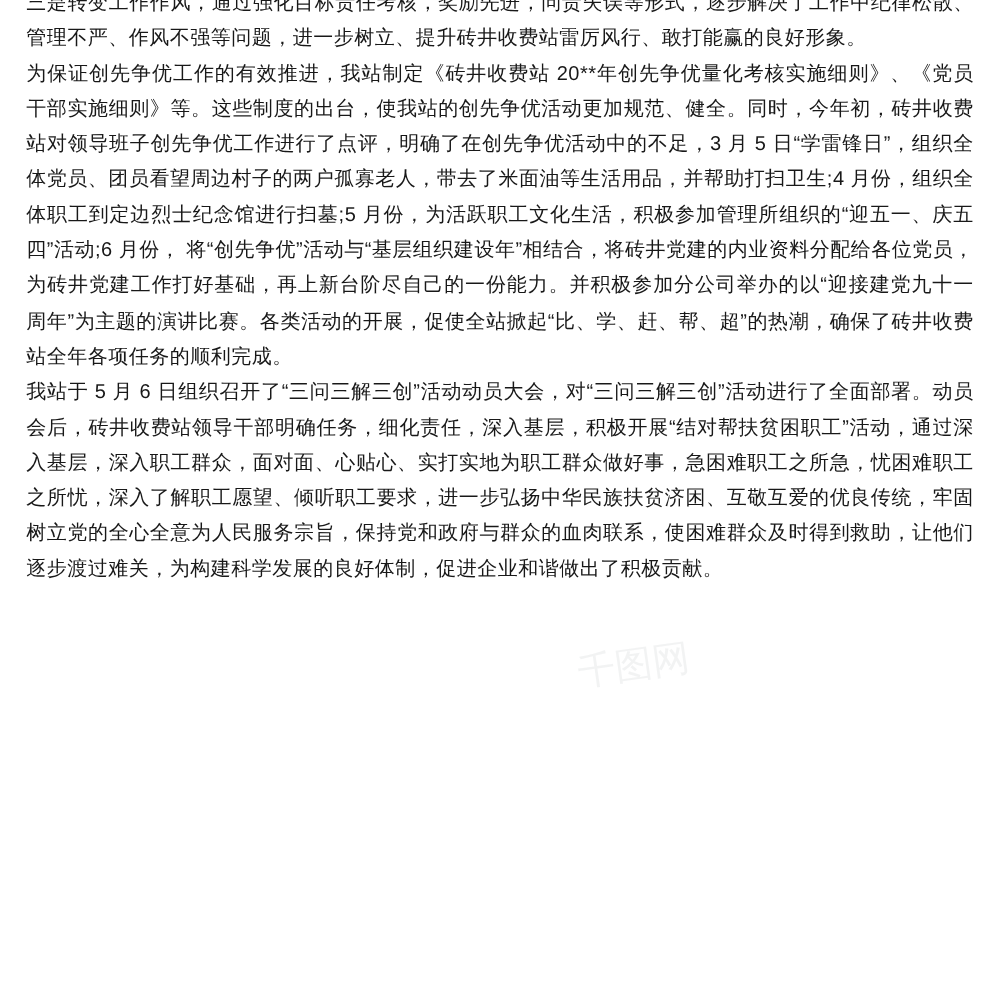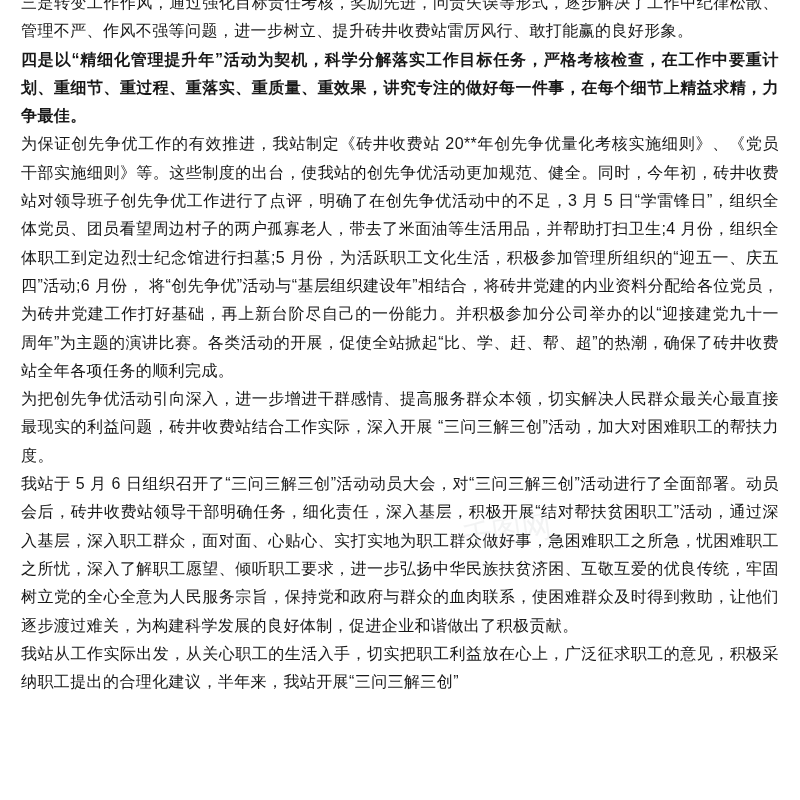--- a/index.html
+++ b/index.html
@@ -53,25 +53,22 @@
 </head>
 <body>
 
 <div class="page">
 
   <div class="watermark">千图网</div>
 
   <div class="content">
     <p>三是转变工作作风，通过强化目标责任考核，奖励先进，问责失误等形式，逐步解决了工作中纪律松散、管理不严、作风不强等问题，进一步树立、提升砖井收费站雷厉风行、敢打能赢的良好形象。</p>
 
-    <p class="bold">四是以“精细化管理提升年”活动为契机，科学分解落实工作目标任务，严格考核检查，在工作中要重计划、重细节、重过程、重落实、重质量、重效果，讲究专注的做好每一件事，在每个细节上精益求精，力争最佳。</p>
 
     <p>为保证创先争优工作的有效推进，我站制定《砖井收费站 20**年创先争优量化考核实施细则》、《党员干部实施细则》等。这些制度的出台，使我站的创先争优活动更加规范、健全。同时，今年初，砖井收费站对领导班子创先争优工作进行了点评，明确了在创先争优活动中的不足，3 月 5 日“学雷锋日”，组织全体党员、团员看望周边村子的两户孤寡老人，带去了米面油等生活用品，并帮助打扫卫生;4 月份，组织全体职工到定边烈士纪念馆进行扫墓;5 月份，为活跃职工文化生活，积极参加管理所组织的“迎五一、庆五四”活动;6 月份， 将“创先争优”活动与“基层组织建设年”相结合，将砖井党建的内业资料分配给各位党员，为砖井党建工作打好基础，再上新台阶尽自己的一份能力。并积极参加分公司举办的以“迎接建党九十一周年”为主题的演讲比赛。各类活动的开展，促使全站掀起“比、学、赶、帮、超”的热潮，确保了砖井收费站全年各项任务的顺利完成。</p>
 
 
-    <p>为把创先争优活动引向深入，进一步增进干群感情、提高服务群众本领，切实解决人民群众最关心最直接最现实的利益问题，砖井收费站结合工作实际，深入开展 “三问三解三创”活动，加大对困难职工的帮扶力度。</p>
 
     <p>我站于 5 月 6 日组织召开了“三问三解三创”活动动员大会，对“三问三解三创”活动进行了全面部署。动员会后，砖井收费站领导干部明确任务，细化责任，深入基层，积极开展“结对帮扶贫困职工”活动，通过深入基层，深入职工群众，面对面、心贴心、实打实地为职工群众做好事，急困难职工之所急，忧困难职工之所忧，深入了解职工愿望、倾听职工要求，进一步弘扬中华民族扶贫济困、互敬互爱的优良传统，牢固树立党的全心全意为人民服务宗旨，保持党和政府与群众的血肉联系，使困难群众及时得到救助，让他们逐步渡过难关，为构建科学发展的良好体制，促进企业和谐做出了积极贡献。</p>
 
-    <p>我站从工作实际出发，从关心职工的生活入手，切实把职工利益放在心上，广泛征求职工的意见，积极采纳职工提出的合理化建议，半年来，我站开展“三问三解三创”</p>
   </div>
 
 </div>
 
 </body></html>

